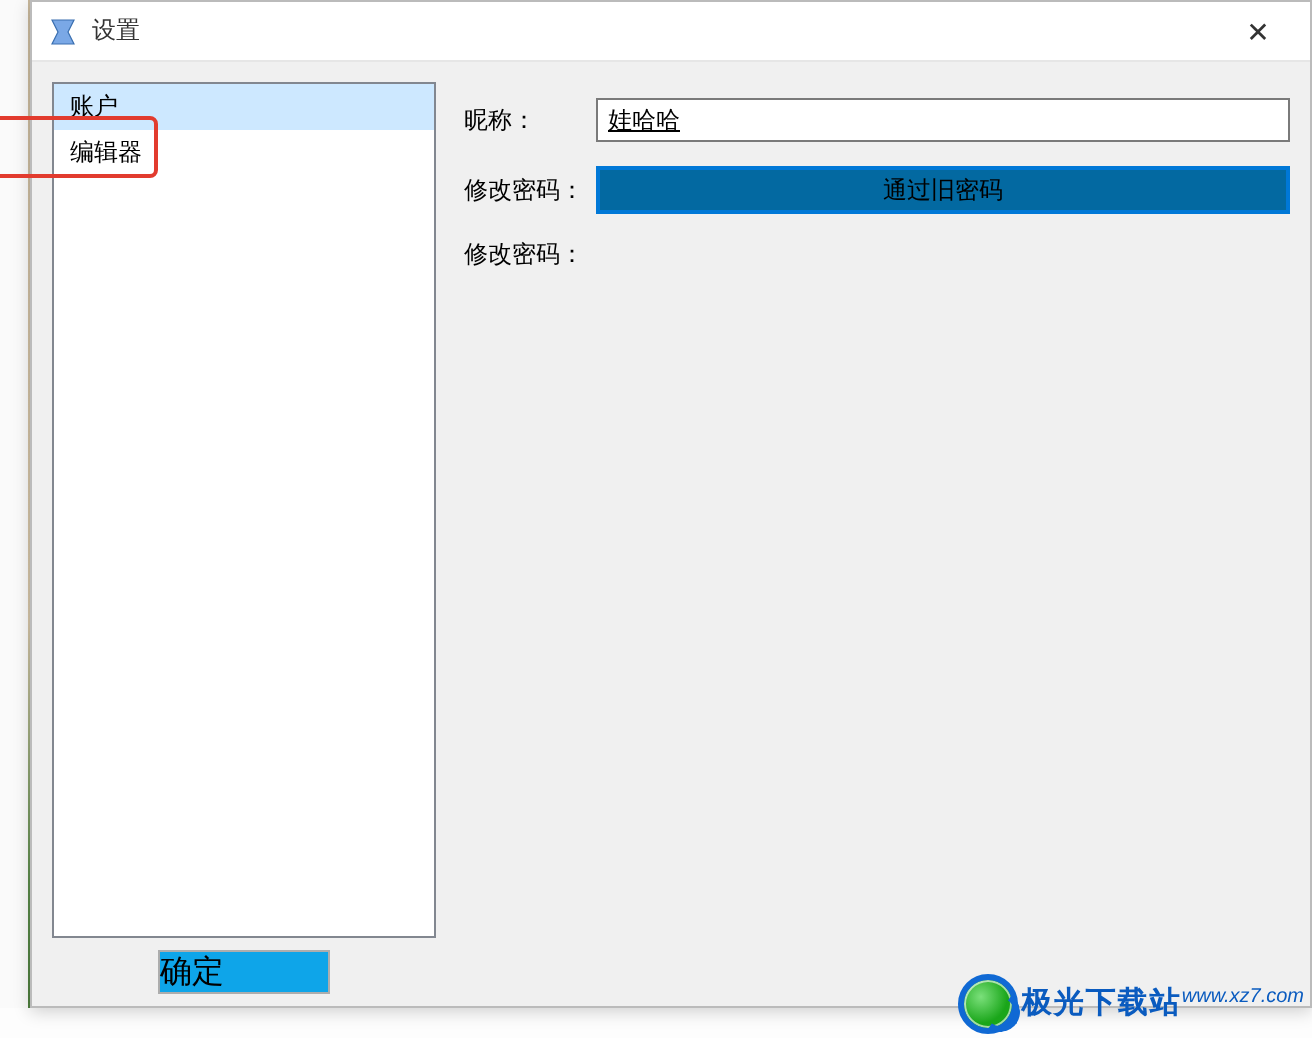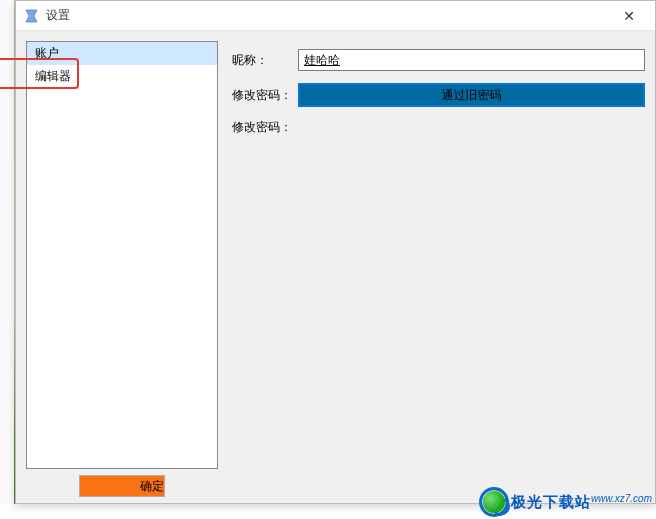--- a/index.html
+++ b/index.html
@@ -60,23 +60,23 @@
     left: -11px; top: 58px; width: 90px; height: 31px;
     border: 2px solid #e23b2e;
     border-radius: 4px;
     pointer-events: none;
     z-index: 5;
   }
   
   .confirm-btn-wrap { display: flex; justify-content: center; }
   .btn {
     min-width: 86px; height: 22px;
-    background: #f97316; border: 1px solid #adadad;
-    font-size: 12px; color: #000; cursor: default;
-    display: flex; align-items: center; justify-content: flex-end;
+    background: #0ea5e9; border: 1px solid #adadad;
+    font-size: 16px; color: #000; cursor: default;
+    display: flex; align-items: center; justify-content: flex-start;
   }
   
   .content {
     flex: 1; display: flex; flex-direction: column;
     padding-top: 8px;
   }
   .form { display: grid; grid-template-columns: 62px 1fr; row-gap: 12px; column-gap: 4px; align-items: center; }
   .form label { font-size: 12px; color: #000; text-align: left; }
   .text-input {
     height: 22px; border: 1px solid #7a7a7a; background: #fff;

